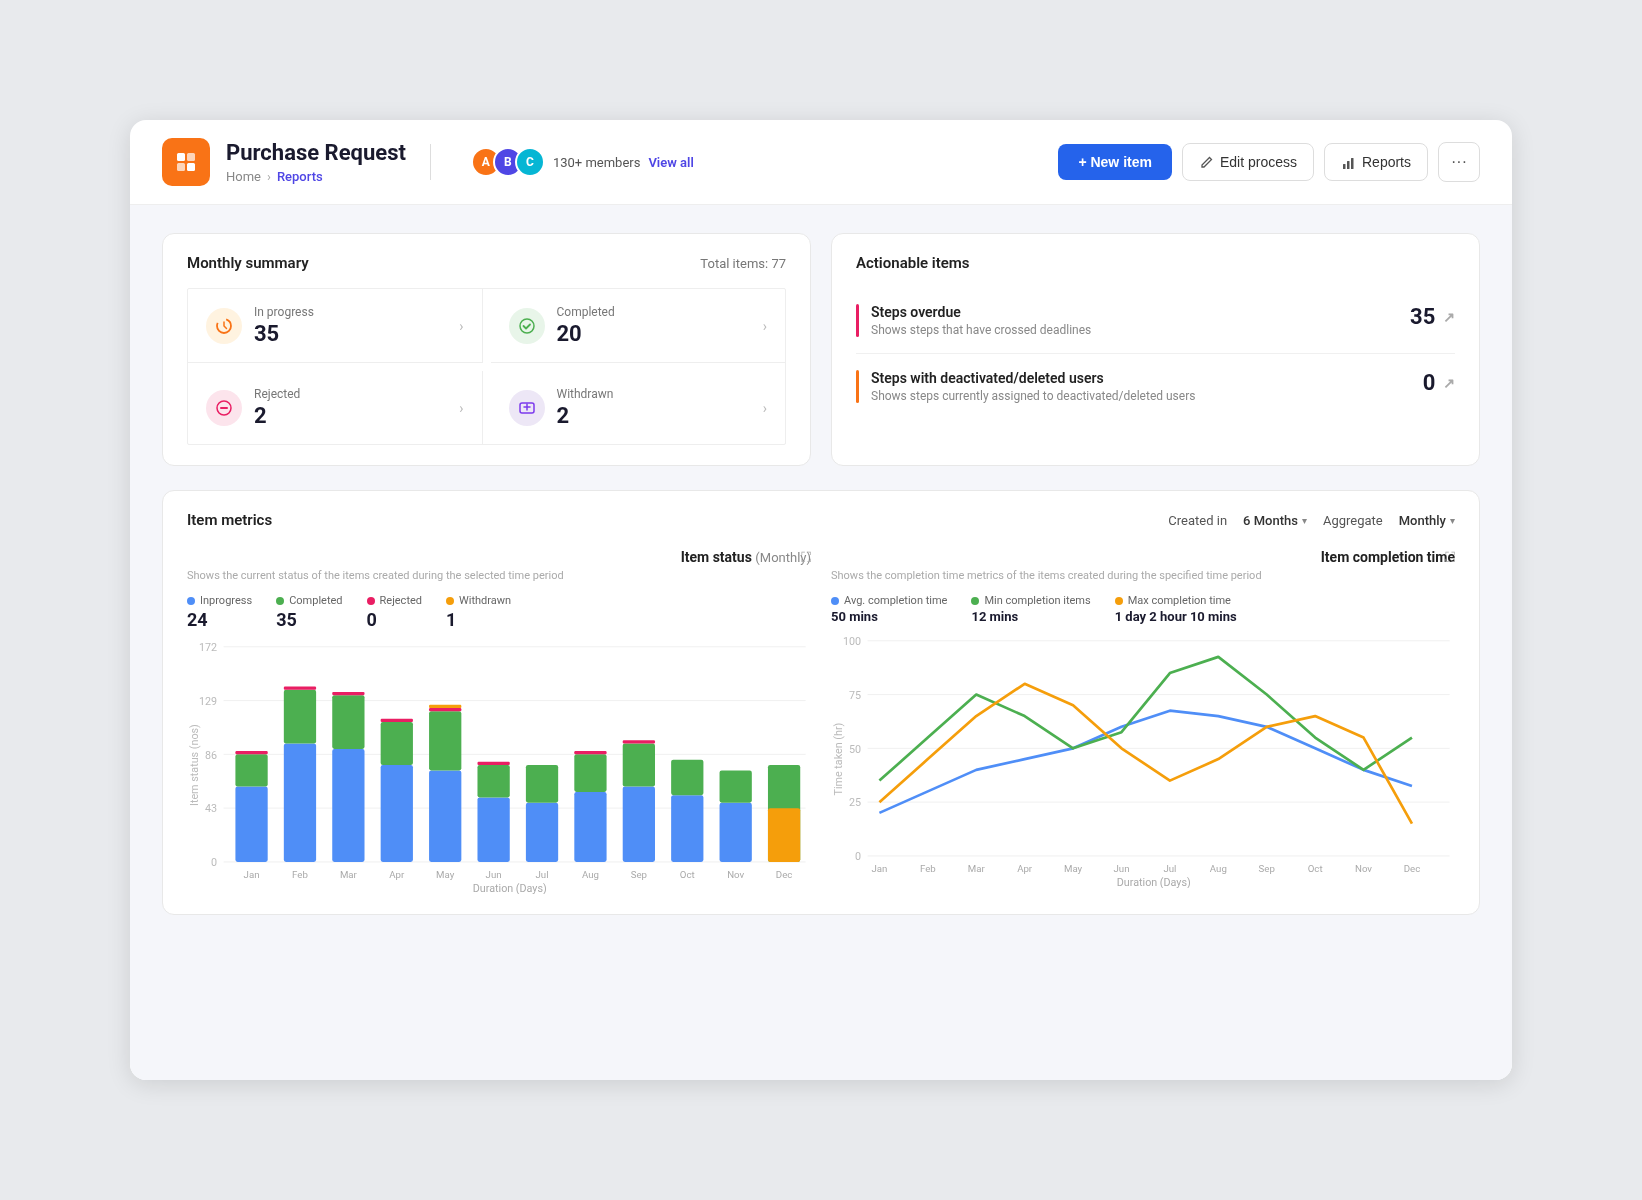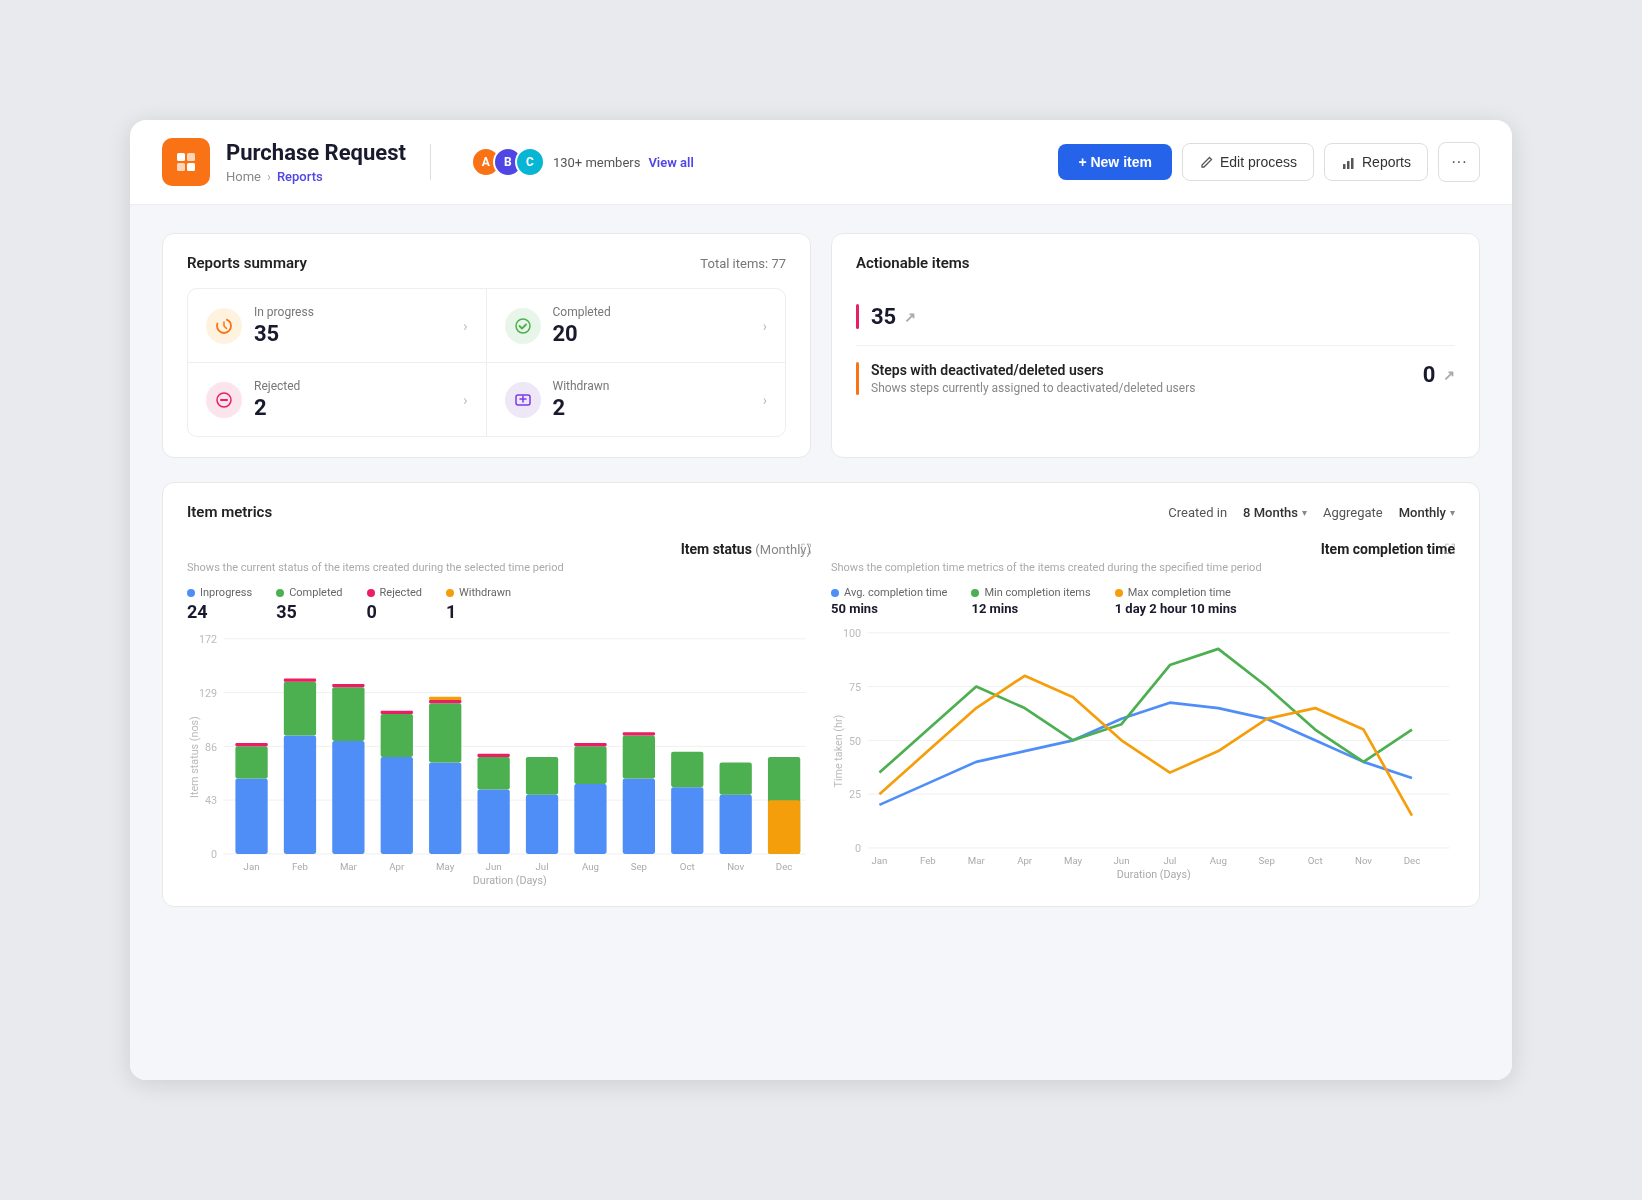--- a/index.html
+++ b/index.html
@@ -155,23 +155,23 @@
       color: #222;
     }
     .total-items {
       font-size: 13px;
       color: #777;
     }
     
     .status-grid {
       display: grid;
       grid-template-columns: 1fr 1fr;
-      gap: 0;
+      gap: 8px;
       border: 1px solid #eee;
-      border-radius: 10px;
+      border-radius: 2px;
       overflow: hidden;
     }
     .status-cell {
       display: flex;
       align-items: center;
       gap: 12px;
       padding: 16px 18px;
       border-right: 1px solid #eee;
       border-bottom: 1px solid #eee;
       cursor: pointer;
@@ -359,21 +359,21 @@
       <button class="btn-icon">···</button>
     </div>
   </div>
 
   <div class="main-content">
 
     <div class="top-row">
 
       <div class="card">
         <div class="card-header">
-          <span class="card-title">Reports summary</span>
+          <span class="card-title">Monthly summary</span>
           <span class="total-items">Total items: 77</span>
         </div>
         <div class="status-grid">
 
           <div class="status-cell">
             <div class="status-icon inprogress">
               <svg width="18" height="18" viewBox="0 0 18 18" fill="none">
                 <circle cx="9" cy="9" r="7" stroke="#f97316" stroke-width="1.8" stroke-dasharray="25 10" fill="none"></circle>
                 <path d="M9 5v4l2.5 2.5" stroke="#f97316" stroke-width="1.5" stroke-linecap="round" fill="none"></path>
               </svg>
@@ -428,20 +428,24 @@
           </div>
         </div>
       </div>
 
       <div class="card">
         <div class="card-header">
           <span class="card-title">Actionable items</span>
         </div>
         <div class="actionable-item">
           <div class="ai-border pink"></div>
+          <div class="ai-info">
+            <div class="ai-title">Steps overdue</div>
+            <div class="ai-desc">Shows steps that have crossed deadlines</div>
+          </div>
           <div class="ai-count">
             35
             <span class="ext-link">↗</span>
           </div>
         </div>
         <div class="actionable-item">
           <div class="ai-border orange"></div>
           <div class="ai-info">
             <div class="ai-title">Steps with deactivated/deleted users</div>
             <div class="ai-desc">Shows steps currently assigned to deactivated/deleted users</div>
@@ -453,21 +457,21 @@
         </div>
       </div>
     </div>
 
     <div class="metrics-card">
       <div class="metrics-header">
         <span class="metrics-title">Item metrics</span>
         <div class="metrics-controls">
           <span>Created in</span>
           <div class="dropdown-btn">
-            <span>8 Months</span>
+            <span>6 Months</span>
             <span class="chevron">▾</span>
           </div>
           <span>Aggregate</span>
           <div class="dropdown-btn">
             <span>Monthly</span>
             <span class="chevron">▾</span>
           </div>
         </div>
       </div>
 

